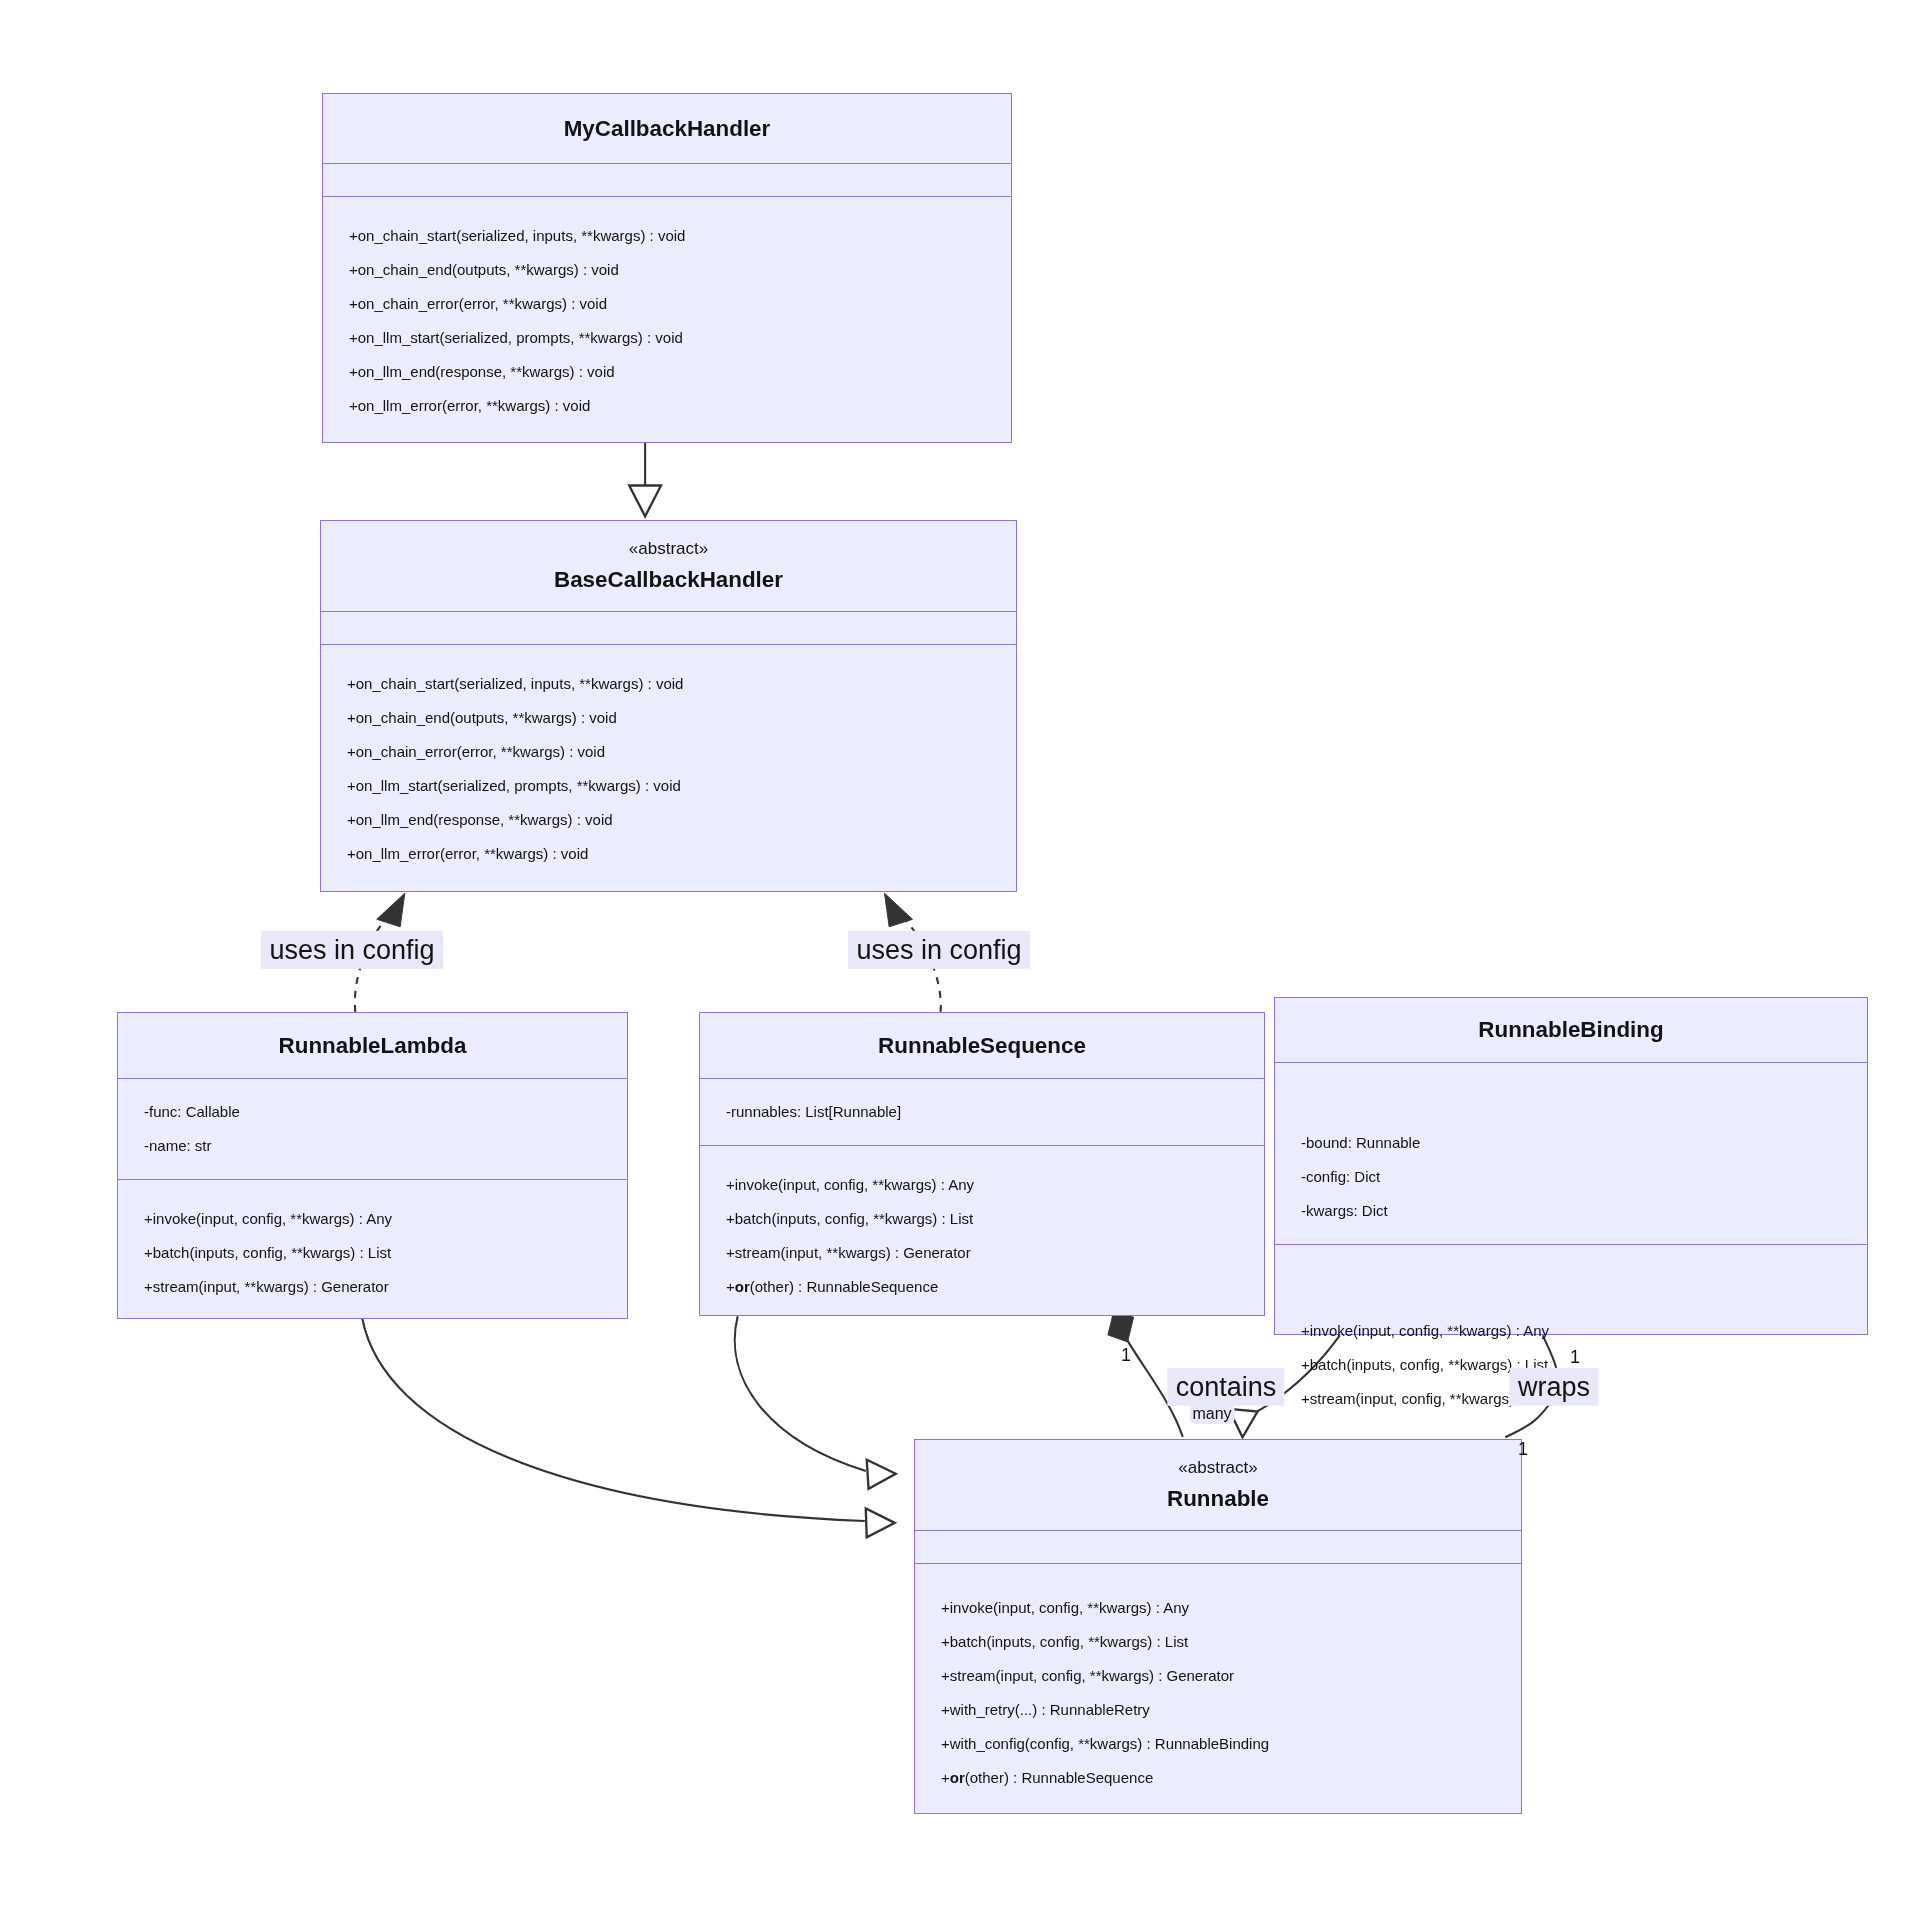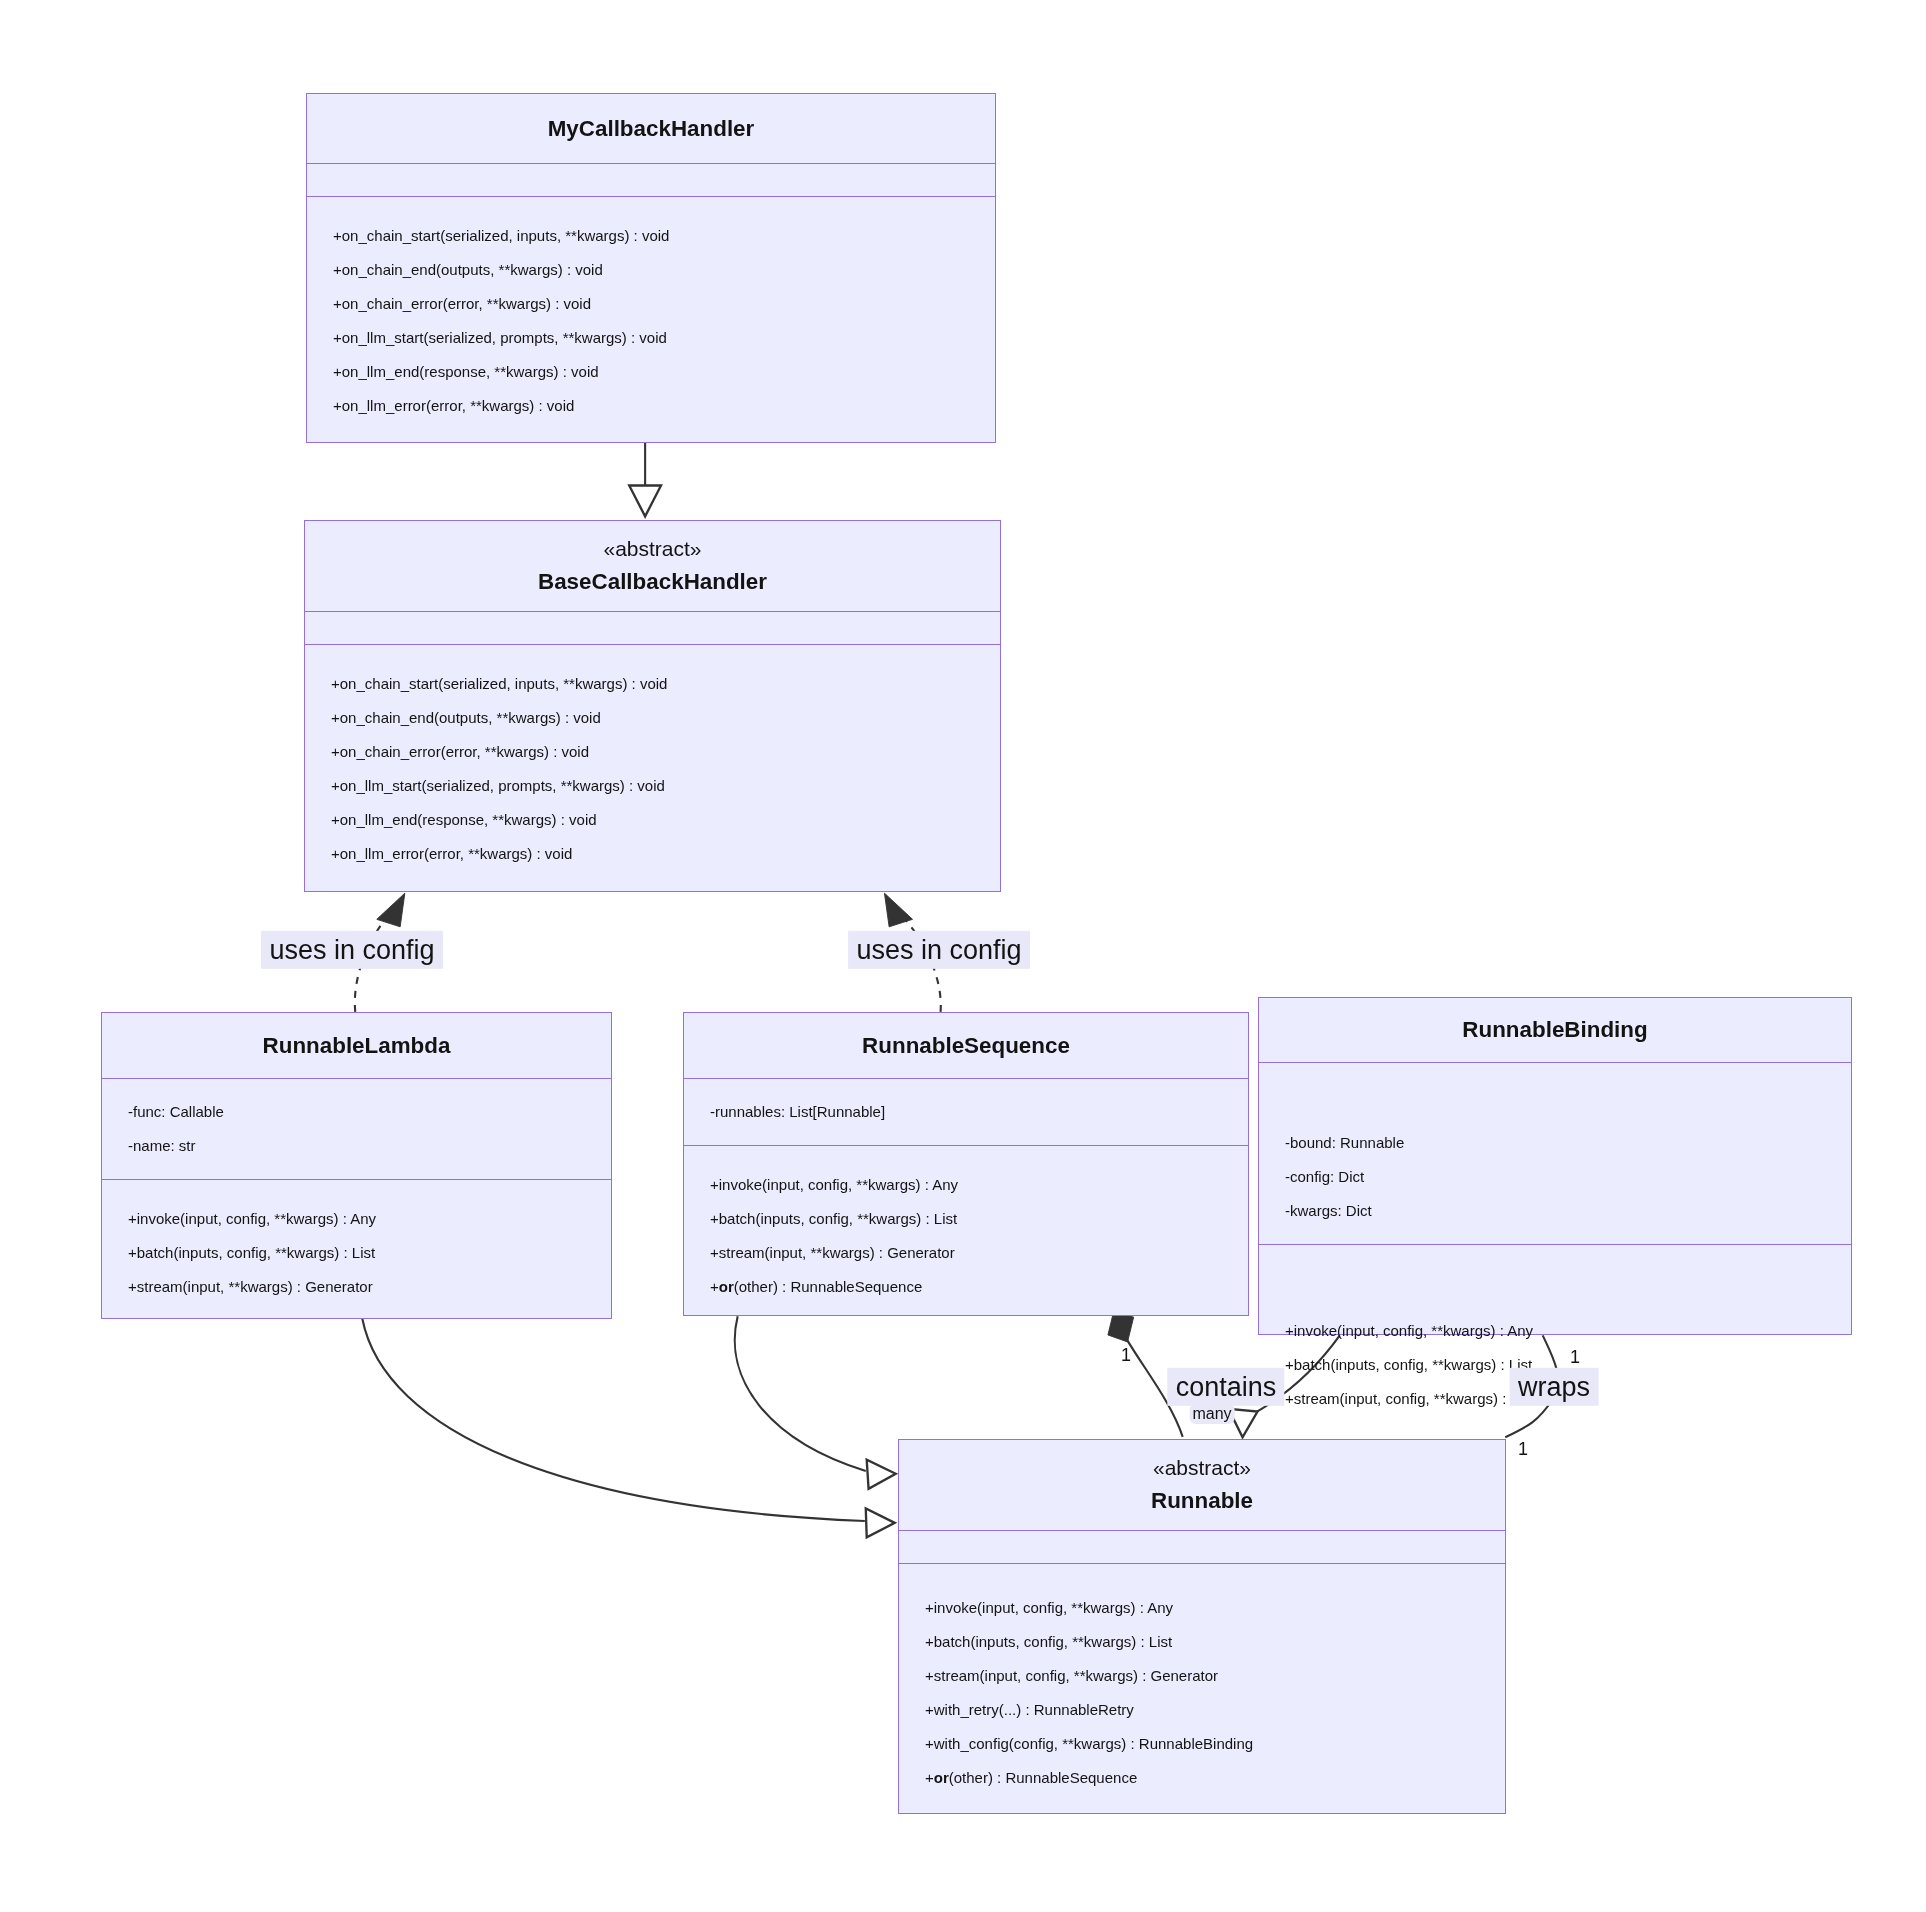--- a/index.html
+++ b/index.html
@@ -16,27 +16,27 @@
   }
   svg.rel-layer{position:absolute;left:0;top:0;width:1926px;height:1913px;}
   .rel{fill:none;stroke:var(--line);stroke-width:4.5px;}
   .dashed{stroke-dasharray:15 15;}
   .tri{fill:#ffffff;stroke:var(--line);stroke-width:5px;}
   .dart{fill:var(--line);stroke:var(--line);stroke-width:2px;}
   .dia{fill:var(--line);stroke:var(--line);stroke-width:2px;}
 
   .cls{
     position:absolute;background:var(--fill);border:1.9px solid var(--purple);
-    box-sizing:border-box;display:flex;flex-direction:column;
+    box-sizing:border-box;display:flex;flex-direction:column;margin-left:16px;
   }
   .cls .title{
     flex:0 0 auto;display:flex;flex-direction:column;align-items:center;justify-content:center;
     font-weight:bold;font-size:22.4px;border-bottom:1.4px solid var(--purple);
   }
-  .stereo{font-weight:normal;font-size:21px;margin-bottom:7.5px;}
+  .stereo{font-weight:normal;font-size:17px;margin-bottom:7.5px;}
   .stereo:empty{display:none;}
   .attrs{
     flex:0 0 auto;border-bottom:1.4px solid var(--purple);
     padding:16px 9.4px 16px 26px;
   }
   .methods{flex:1 1 auto;padding:21.5px 9.4px 9.4px 26px;}
   .line{line-height:34px;font-size:15px;white-space:nowrap;}
 
   
   #c1{left:306px;top:93px;width:690px;height:350px;}

